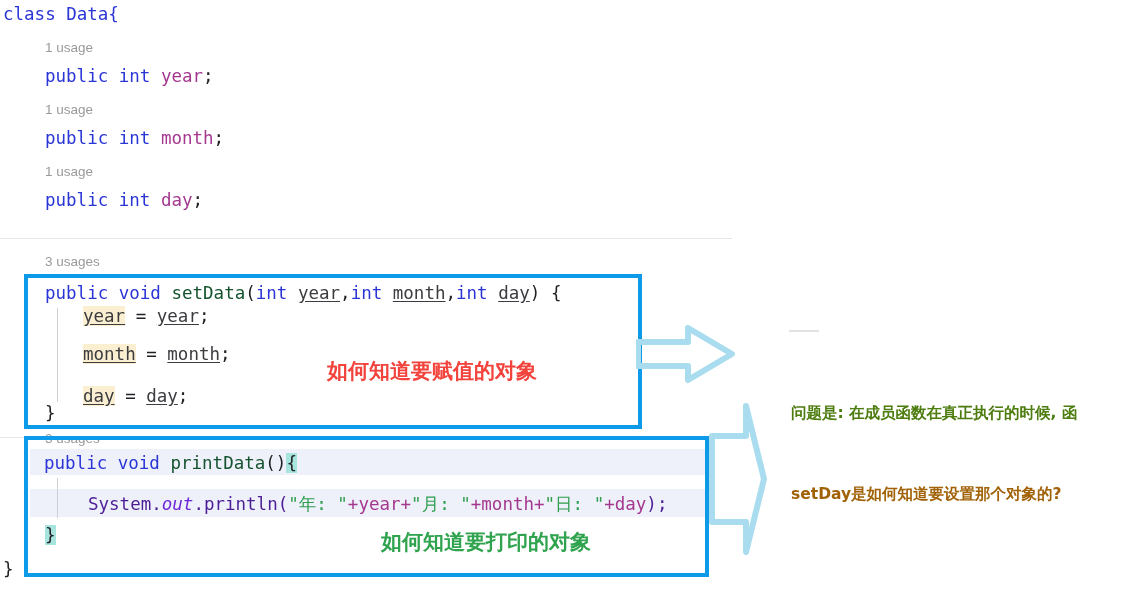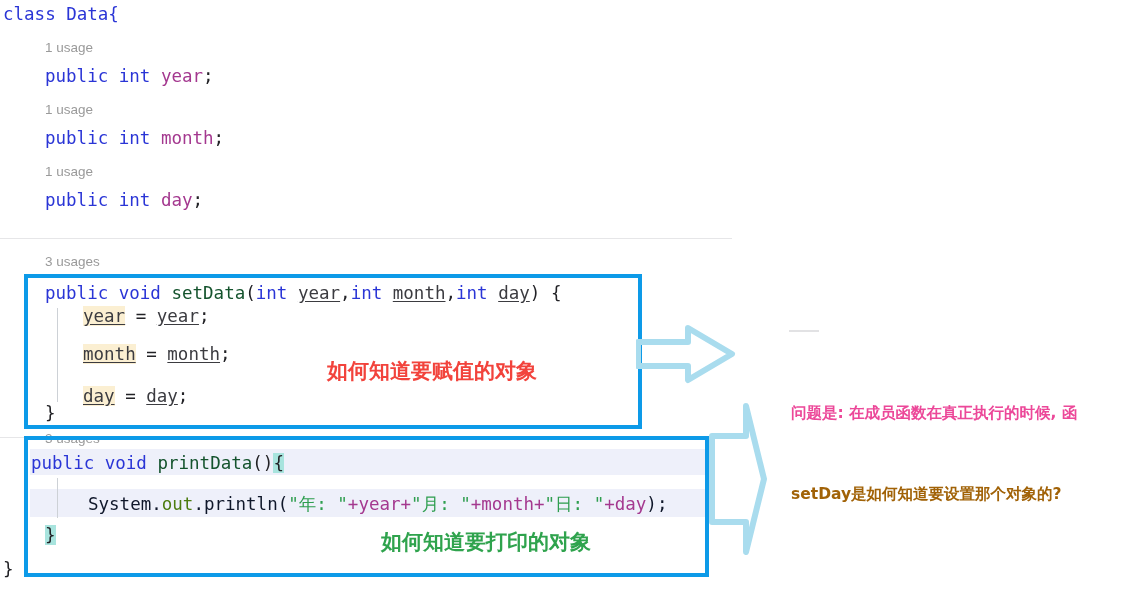--- a/index.html
+++ b/index.html
@@ -31,24 +31,24 @@
     color:#9a9a9a;
     white-space:pre;
     line-height:1;
   }
 
   
   .kw      { color:#2a35d6; }
   .mname   { color:#14532d; }          
   .field   { color:#a4388f; }          
   .ident   { color:#3b3b40; text-decoration:underline; text-underline-offset:2px; }
-  .plain   { color:#0f172a; }
+  .plain   { color:#4c1d95; }
   .str     { color:#2e9e4f; }          
   .varp    { color:#a4388f; }          
-  .ital    { color:#4d7c0f; }
+  .ital    { color:#6d28d9; font-style:italic; }
   .punct   { color:#222226; }
 
   .hl-cream { background:#fbefd2; }
   .hl-teal  { background:#a8e4de; }
 
   
   .rowhl {
     position:absolute;
     background:#eef0fa;
   }
@@ -81,21 +81,21 @@
   .ann-green { color:#2fa34d; font-size:21px; }
 
   .note {
     position:absolute;
     font-family:"DejaVu Sans","Liberation Sans",sans-serif;
     font-weight:bold;
     font-size:15.5px;
     line-height:27px;
     white-space:pre;
   }
-  .note-blue { color:#ec4899; }
+  .note-blue { color:#4d7c0f; }
   .note-red  { color:#a16207; }
 
   .tinyrule { position:absolute; height:2px; background:#e2e2e4; }
 </style>
 </head>
 <body>
 
 <div id="stage">
 
   <div>
@@ -130,21 +130,21 @@
     <div class="sep" style="left:0px; top:437px; width:732px;"></div>
 
     <div class="usage" style="left:45px; top:432px;">3 usages</div>
 
     <div class="rowhl" style="left:30px; top:449px; width:678px; height:26px;"></div>
 
     <div class="rowhl" style="left:30px; top:489px; width:678px; height:28px;"></div>
 
     <div class="guide" style="left:57px; top:478px; height:40px;"></div>
 
-    <div class="code" style="left:31px; top:455px;"><span class="kw">public</span><span class="plain"> </span><span class="kw">void</span><span class="plain"> </span><span class="mname">printData</span><span class="punct">()</span><span class="punct hl-teal">{</span></div>
+    <div class="code" style="left:44px; top:455px;"><span class="kw">public</span><span class="plain"> </span><span class="kw">void</span><span class="plain"> </span><span class="mname">printData</span><span class="punct">()</span><span class="punct hl-teal">{</span></div>
 
     <div class="code" style="left:88px; top:496px;"><span class="plain">System.</span><span class="ital">out</span><span class="plain">.println(</span><span class="str">"年: "</span><span class="varp">+</span><span class="varp">year</span><span class="varp">+</span><span class="str">"月: "</span><span class="varp">+</span><span class="varp">month</span><span class="varp">+</span><span class="str">"日: "</span><span class="varp">+</span><span class="varp">day</span><span class="plain">);</span></div>
 
     <div class="code" style="left:45px; top:527px;"><span class="punct hl-teal">}</span></div>
 
     <div class="code" style="left:3px; top:561px;">}</div>
   </div>
 
   <div class="bluebox" style="left:24px; top:274px; width:618px; height:155px;"></div>
   <div class="bluebox" style="left:24px; top:436px; width:685px; height:141px;"></div>

